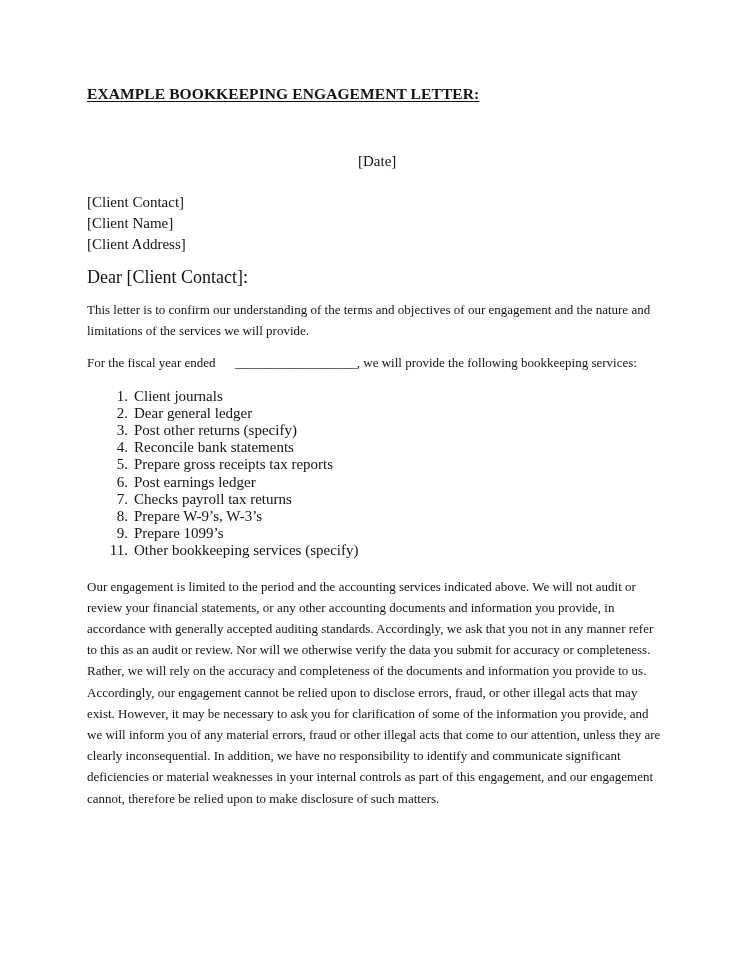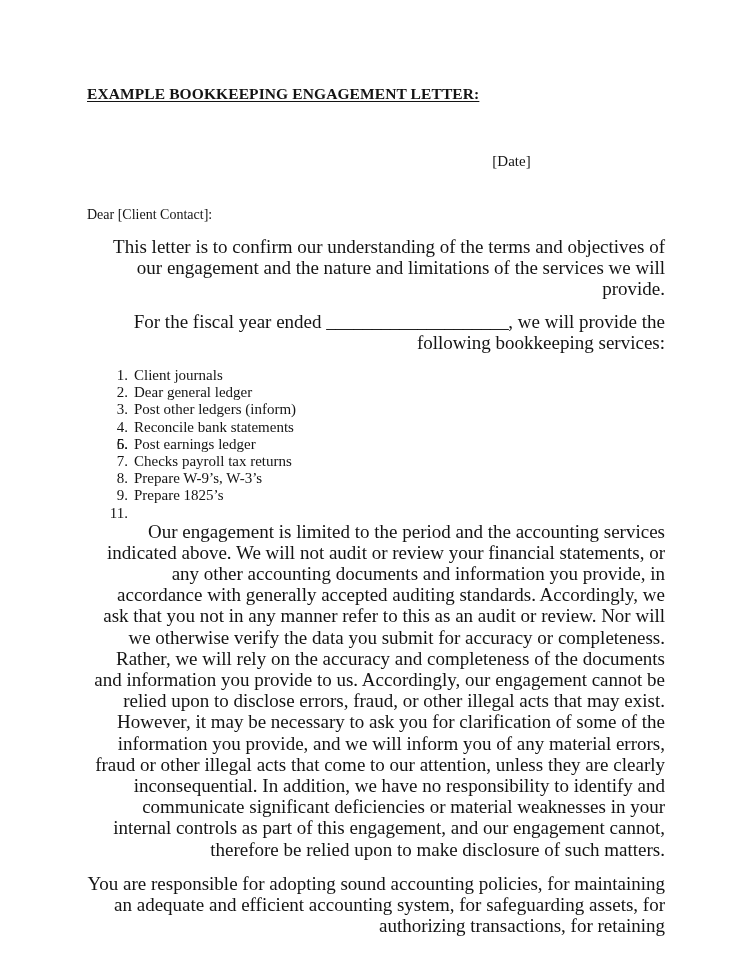--- a/index.html
+++ b/index.html
@@ -37,46 +37,46 @@
   .doc-title span.underlined {
     text-decoration: underline;
     text-underline-offset: 2px;
   }
   .date-line {
     margin: 0;
     padding: 0;
     font-size: 15px;
     line-height: 21px;
     padding-left: 271px;
-    text-align: center;
   }
   .addr-block {
     margin: 0;
     padding: 0;
     font-size: 15px;
     line-height: 21px;
   }
   .addr-block div {
     white-space: nowrap;
   }
   .salutation {
     margin: 0;
     padding: 0;
-    font-size: 14px;
+    font-size: 18px;
     line-height: 21px;
   }
   p.body-par {
     margin: 0;
     padding: 0;
-    font-size: 19px;
+    font-size: 13px;
     line-height: 21.2px;
-    text-align: right;
+    text-align: left;
   }
   .blank-fill {
     letter-spacing: -0.4px;
+    margin-left: 16px;
   }
   ol.services {
     margin: 0;
     padding: 0;
     list-style: none;
     font-size: 15px;
     line-height: 17.2px;
   }
   ol.services li {
     display: block;
@@ -108,50 +108,54 @@
   <div class="content">
 
     <div class="doc-title"><span class="underlined">EXAMPLE BOOKKEEPING ENGAGEMENT LETTER:</span></div>
 
     <div class="sp-title-date"></div>
 
     <div class="date-line">[Date]</div>
 
     <div class="sp-date-addr"></div>
 
+    <div class="addr-block">
+      <div>[Client Contact]</div>
+      <div>[Client Name]</div>
+      <div>[Client Address]</div>
+    </div>
 
     <div class="sp-addr-sal"></div>
 
     <div class="salutation">Dear [Client Contact]:</div>
 
     <div class="sp-sal-par"></div>
 
     <p class="body-par">This letter is to confirm our understanding of the terms and objectives of our engagement and the nature and limitations of the services we will provide.</p>
 
     <div class="sp-par-par"></div>
 
     <p class="body-par"><span>For the fiscal year ended </span><span class="blank-fill">____________________</span><span>, we will provide the following bookkeeping services:</span></p>
 
     <div class="sp-par-list"></div>
 
     <ol class="services">
       <li><span class="num">1.</span><span>Client journals</span></li>
       <li><span class="num">2.</span><span>Dear general ledger</span></li>
-      <li><span class="num">3.</span><span>Post other ledgers (inform)</span></li>
+      <li><span class="num">3.</span><span>Post other returns (specify)</span></li>
       <li><span class="num">4.</span><span>Reconcile bank statements</span></li>
-      <li><span class="num">5.</span></li>
+      <li><span class="num">5.</span><span>Prepare gross receipts tax reports</span></li>
       <li><span class="num">6.</span><span>Post earnings ledger</span></li>
       <li><span class="num">7.</span><span>Checks payroll tax returns</span></li>
       <li><span class="num">8.</span><span>Prepare W-9’s, W-3’s</span></li>
-      <li><span class="num">9.</span><span>Prepare 1825’s</span></li>
-      <li><span class="num">11.</span></li>
+      <li><span class="num">9.</span><span>Prepare 1099’s</span></li>
+      <li><span class="num">11.</span><span>Other bookkeeping services (specify)</span></li>
     </ol>
 
     <div class="sp-list-par"></div>
 
     <p class="body-par">Our engagement is limited to the period and the accounting services indicated above.   We will not audit or review your financial statements, or any other accounting documents and information you provide, in accordance with generally accepted auditing standards.  Accordingly, we ask that you not in any manner refer to this as an audit or review.  Nor will we otherwise verify the data you submit for accuracy or completeness.  Rather, we will rely on the accuracy and completeness of the documents and information you provide to us.  Accordingly, our engagement cannot be relied upon to disclose errors, fraud, or other illegal acts that may exist.  However, it may be necessary to ask you for clarification of some of the information you provide, and we will inform you of any material errors, fraud or other illegal acts that come to our attention, unless they are clearly inconsequential.  In addition, we have no responsibility to identify and communicate significant deficiencies or material weaknesses in your internal controls as part of this engagement, and our engagement cannot, therefore be relied upon to make disclosure of such matters.</p>
 
     <div class="sp-big"></div>
 
-    <p class="body-par">You are responsible for adopting sound accounting policies, for maintaining an adequate and efficient accounting system, for safeguarding assets, for authorizing transactions, for retaining</p>
 
   </div>
 </div>
 
 </body></html>

